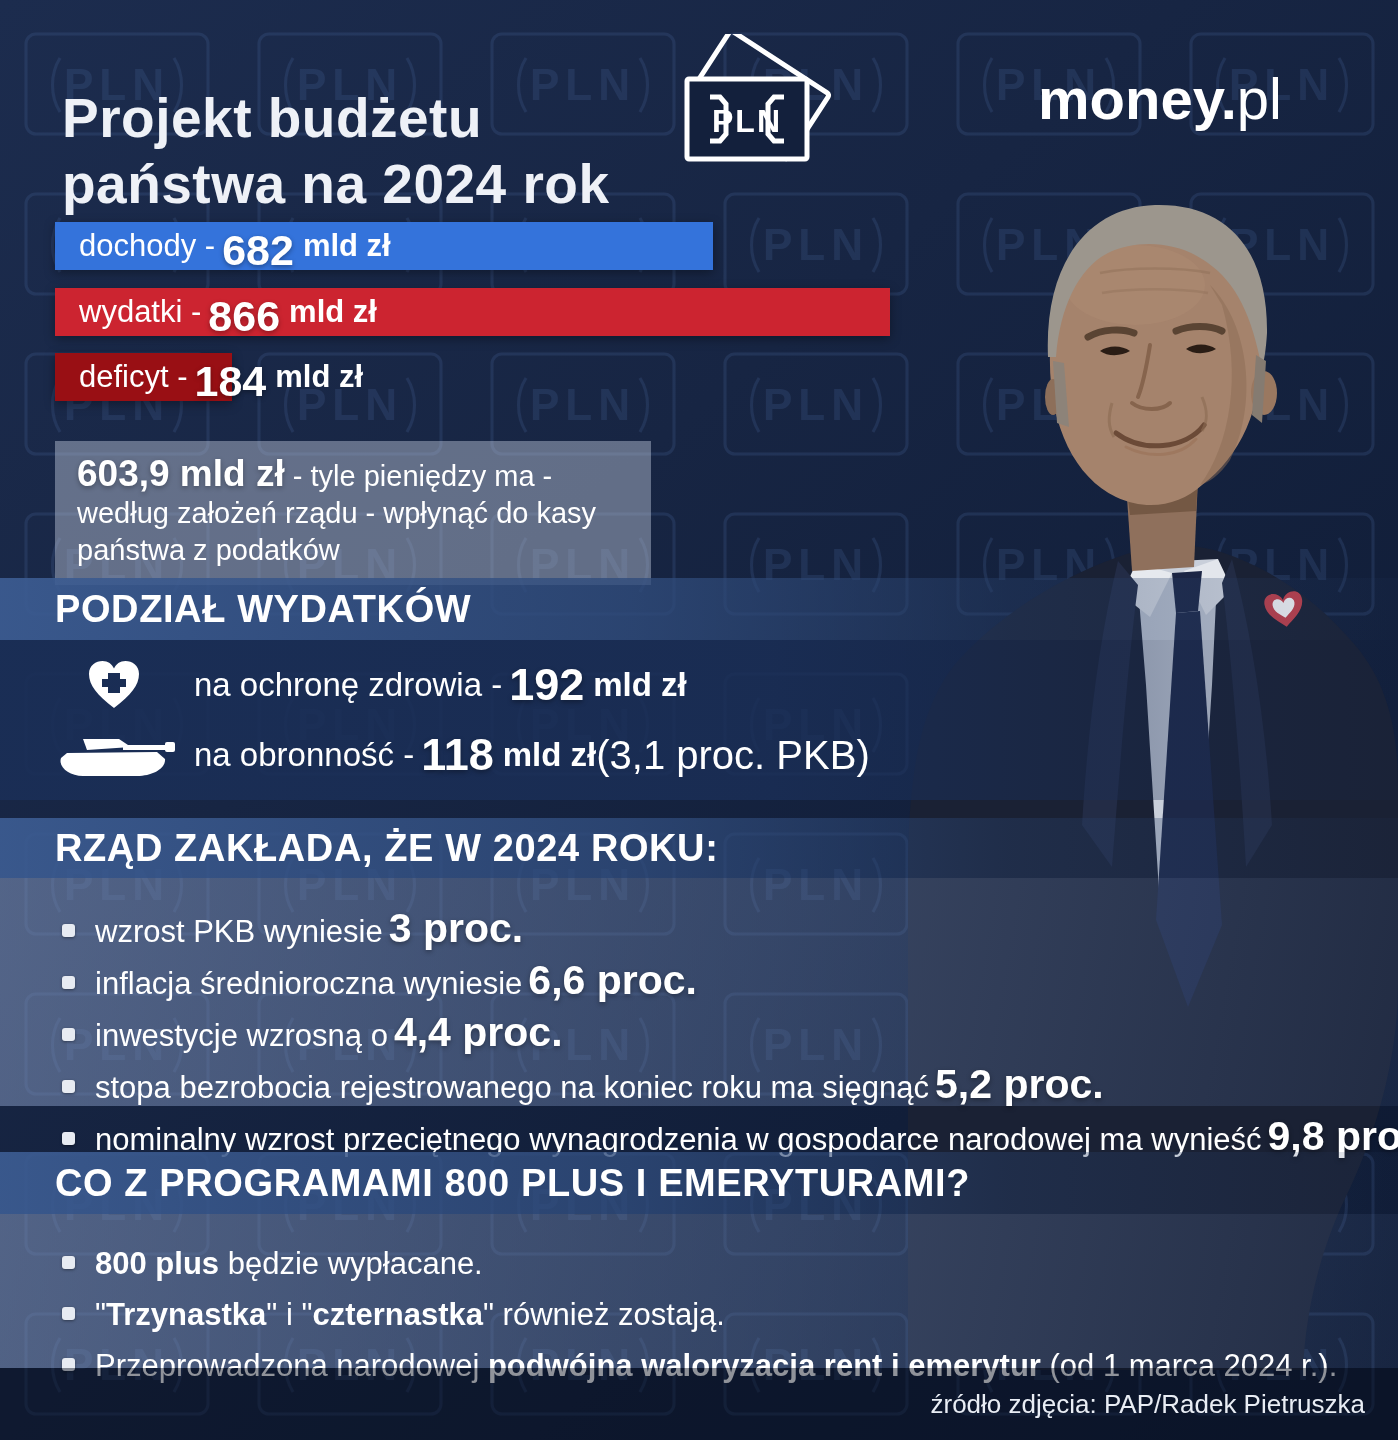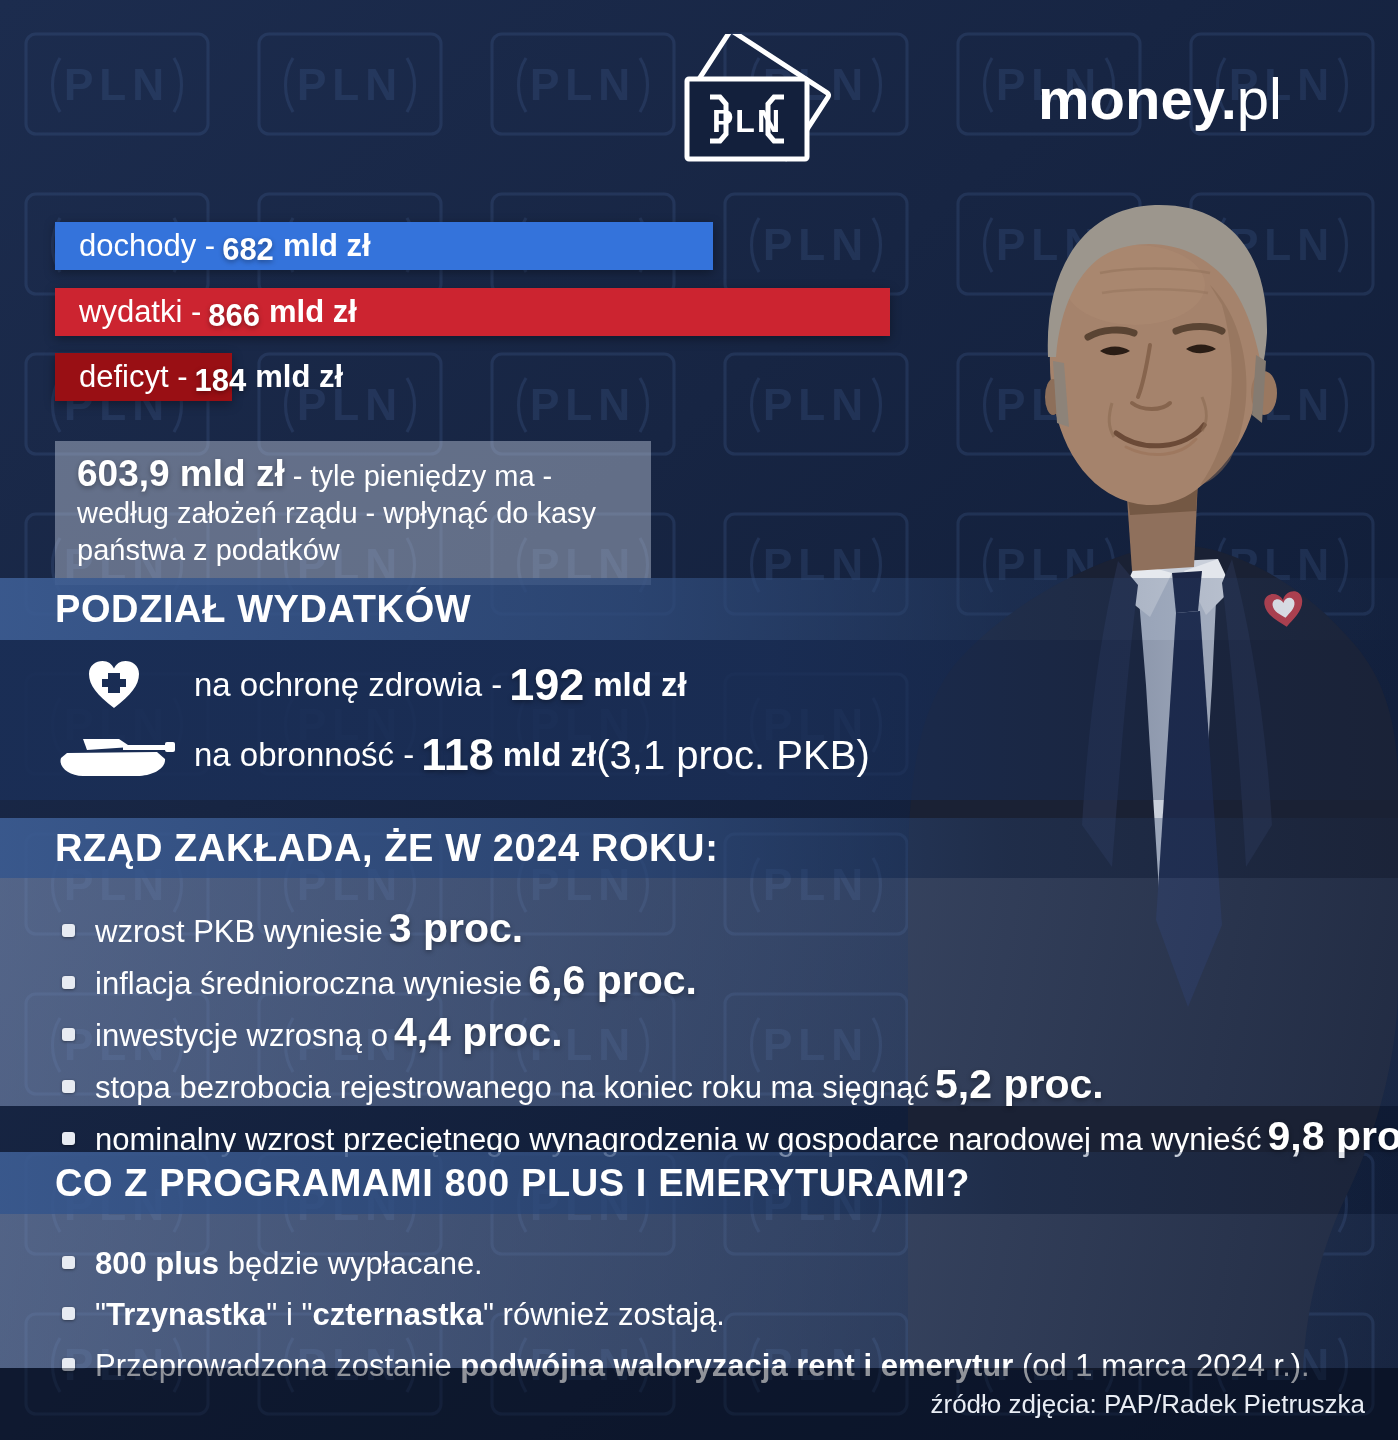--- a/index.html
+++ b/index.html
@@ -16,21 +16,21 @@
 
   .badge{position:absolute;left:662px;top:34px;z-index:2;}
   .brand{position:absolute;left:1038px;top:70px;z-index:2;font-size:58px;line-height:1;white-space:nowrap;}
   .brand .b{font-weight:700;}
   .brand .l{font-weight:400;}
 
   .bar{position:absolute;left:55px;height:48px;z-index:2;display:flex;align-items:center;
     padding-left:24px;box-sizing:border-box;white-space:nowrap;box-shadow:0 3px 10px rgba(0,0,0,.35);}
   #bar0{top:222px;}#bar1{top:288px;}#bar2{top:353px;}
   .bar .lbl{font-size:31px;}
-  .bar .val{font-size:31px;font-weight:700;margin:8px 9px 0 7px;text-shadow:0 2px 5px rgba(0,0,0,.35);}
+  .bar .val{font-size:43px;font-weight:700;margin:8px 9px 0 7px;text-shadow:0 2px 5px rgba(0,0,0,.35);}
   .bar .unit{font-size:31px;font-weight:700;}
 
   .tax{position:absolute;left:55px;top:441px;width:596px;z-index:2;box-sizing:border-box;
     padding:14px 22px 16px;background:rgba(196,206,224,.44);font-size:29px;line-height:37px;}
   .tax .amt{font-size:37px;font-weight:700;text-shadow:0 2px 5px rgba(0,0,0,.3);}
 
   .band{position:absolute;left:0;width:100%;z-index:2;display:flex;align-items:center;
     padding-left:55px;box-sizing:border-box;font-weight:700;font-size:38px;letter-spacing:.6px;
     background:linear-gradient(90deg,rgba(60,92,146,.92) 0%,rgba(48,76,124,.80) 45%,rgba(40,64,106,.40) 72%,rgba(36,58,98,.10) 100%);}
   #band1{top:578px;height:62px;}
@@ -123,20 +123,24 @@
     <path d="M352 232 C358 246 358 256 352 266" stroke="#8a6a52" stroke-width="3" fill="none" opacity="0.6"></path>
     <path d="M250 108 C280 102 330 102 360 108" stroke="#8f6f58" stroke-width="2.5" fill="none" opacity="0.5"></path>
     <path d="M252 128 C282 123 328 123 358 128" stroke="#8f6f58" stroke-width="2.5" fill="none" opacity="0.4"></path>
 
     <g transform="translate(432,428) rotate(-8)">
       <path d="M0 7 C-4 -3 -19 -3 -19 9 C-19 20 -8 27 0 34 C8 27 19 20 19 9 C19 -3 4 -3 0 7 Z" fill="#c8404a"></path>
       <path d="M0 10 C-2.4 4 -11 4 -11 11 C-11 17 -4.8 21 0 25 C4.8 21 11 17 11 11 C11 4 2.4 4 0 10 Z" fill="#ffffff"></path>
     </g>
   </svg>
 
+  <h1 class="title">
+    <span>Projekt budżetu</span>
+    <span>państwa na 2024 rok</span>
+  </h1>
 
   <svg class="badge" width="170" height="158" viewBox="0 0 170 158" aria-hidden="true">
     <g stroke="#ffffff" stroke-width="5" fill="none">
       <rect x="38" y="22" width="118" height="78" rx="3" transform="rotate(33 97 61)"></rect>
       <rect x="25" y="45" width="120" height="80" rx="2" fill="#13203c"></rect>
       <path d="M48 63 L58 63 L64 70 L64 100 L58 107 L48 107"></path>
       <path d="M122 63 L112 63 L106 70 L106 100 L112 107 L122 107"></path>
     </g>
     <text x="85" y="98" text-anchor="middle" font-family="Liberation Sans, sans-serif" font-weight="bold" font-size="32" letter-spacing="2" fill="#ffffff">PLN</text>
   </svg>
@@ -212,21 +216,21 @@
     </ul>
   </div>
 
   <div class="band" id="band3">
     <span>CO Z PROGRAMAMI 800 PLUS I EMERYTURAMI?</span>
   </div>
   <div id="panel3" class="panel-light">
     <ul class="blist b3">
       <li><span class="sq"></span><span></span><span class="bd">800 plus</span><span></span><span class="bd"></span><span> będzie wypłacane.</span></li>
       <li><span class="sq"></span><span>"</span><span class="bd">Trzynastka</span><span>" i "</span><span class="bd">czternastka</span><span>" również zostają.</span></li>
-      <li><span class="sq"></span><span>Przeprowadzona zostanie </span><span class="bd">podwójna waloryzacja rent i emerytur</span><span></span><span class="bd"></span><span> (od 1 marca 2024 r.).</span></li>
+      <li><span class="sq"></span><span>Przeprowadzona narodowej </span><span class="bd">podwójna waloryzacja rent i emerytur</span><span></span><span class="bd"></span><span> (od 1 marca 2024 r.).</span></li>
     </ul>
   </div>
 
   <div class="footer">
     <span>źródło zdjęcia: PAP/Radek Pietruszka</span>
   </div>
 
 </div>
 
 </body></html>

